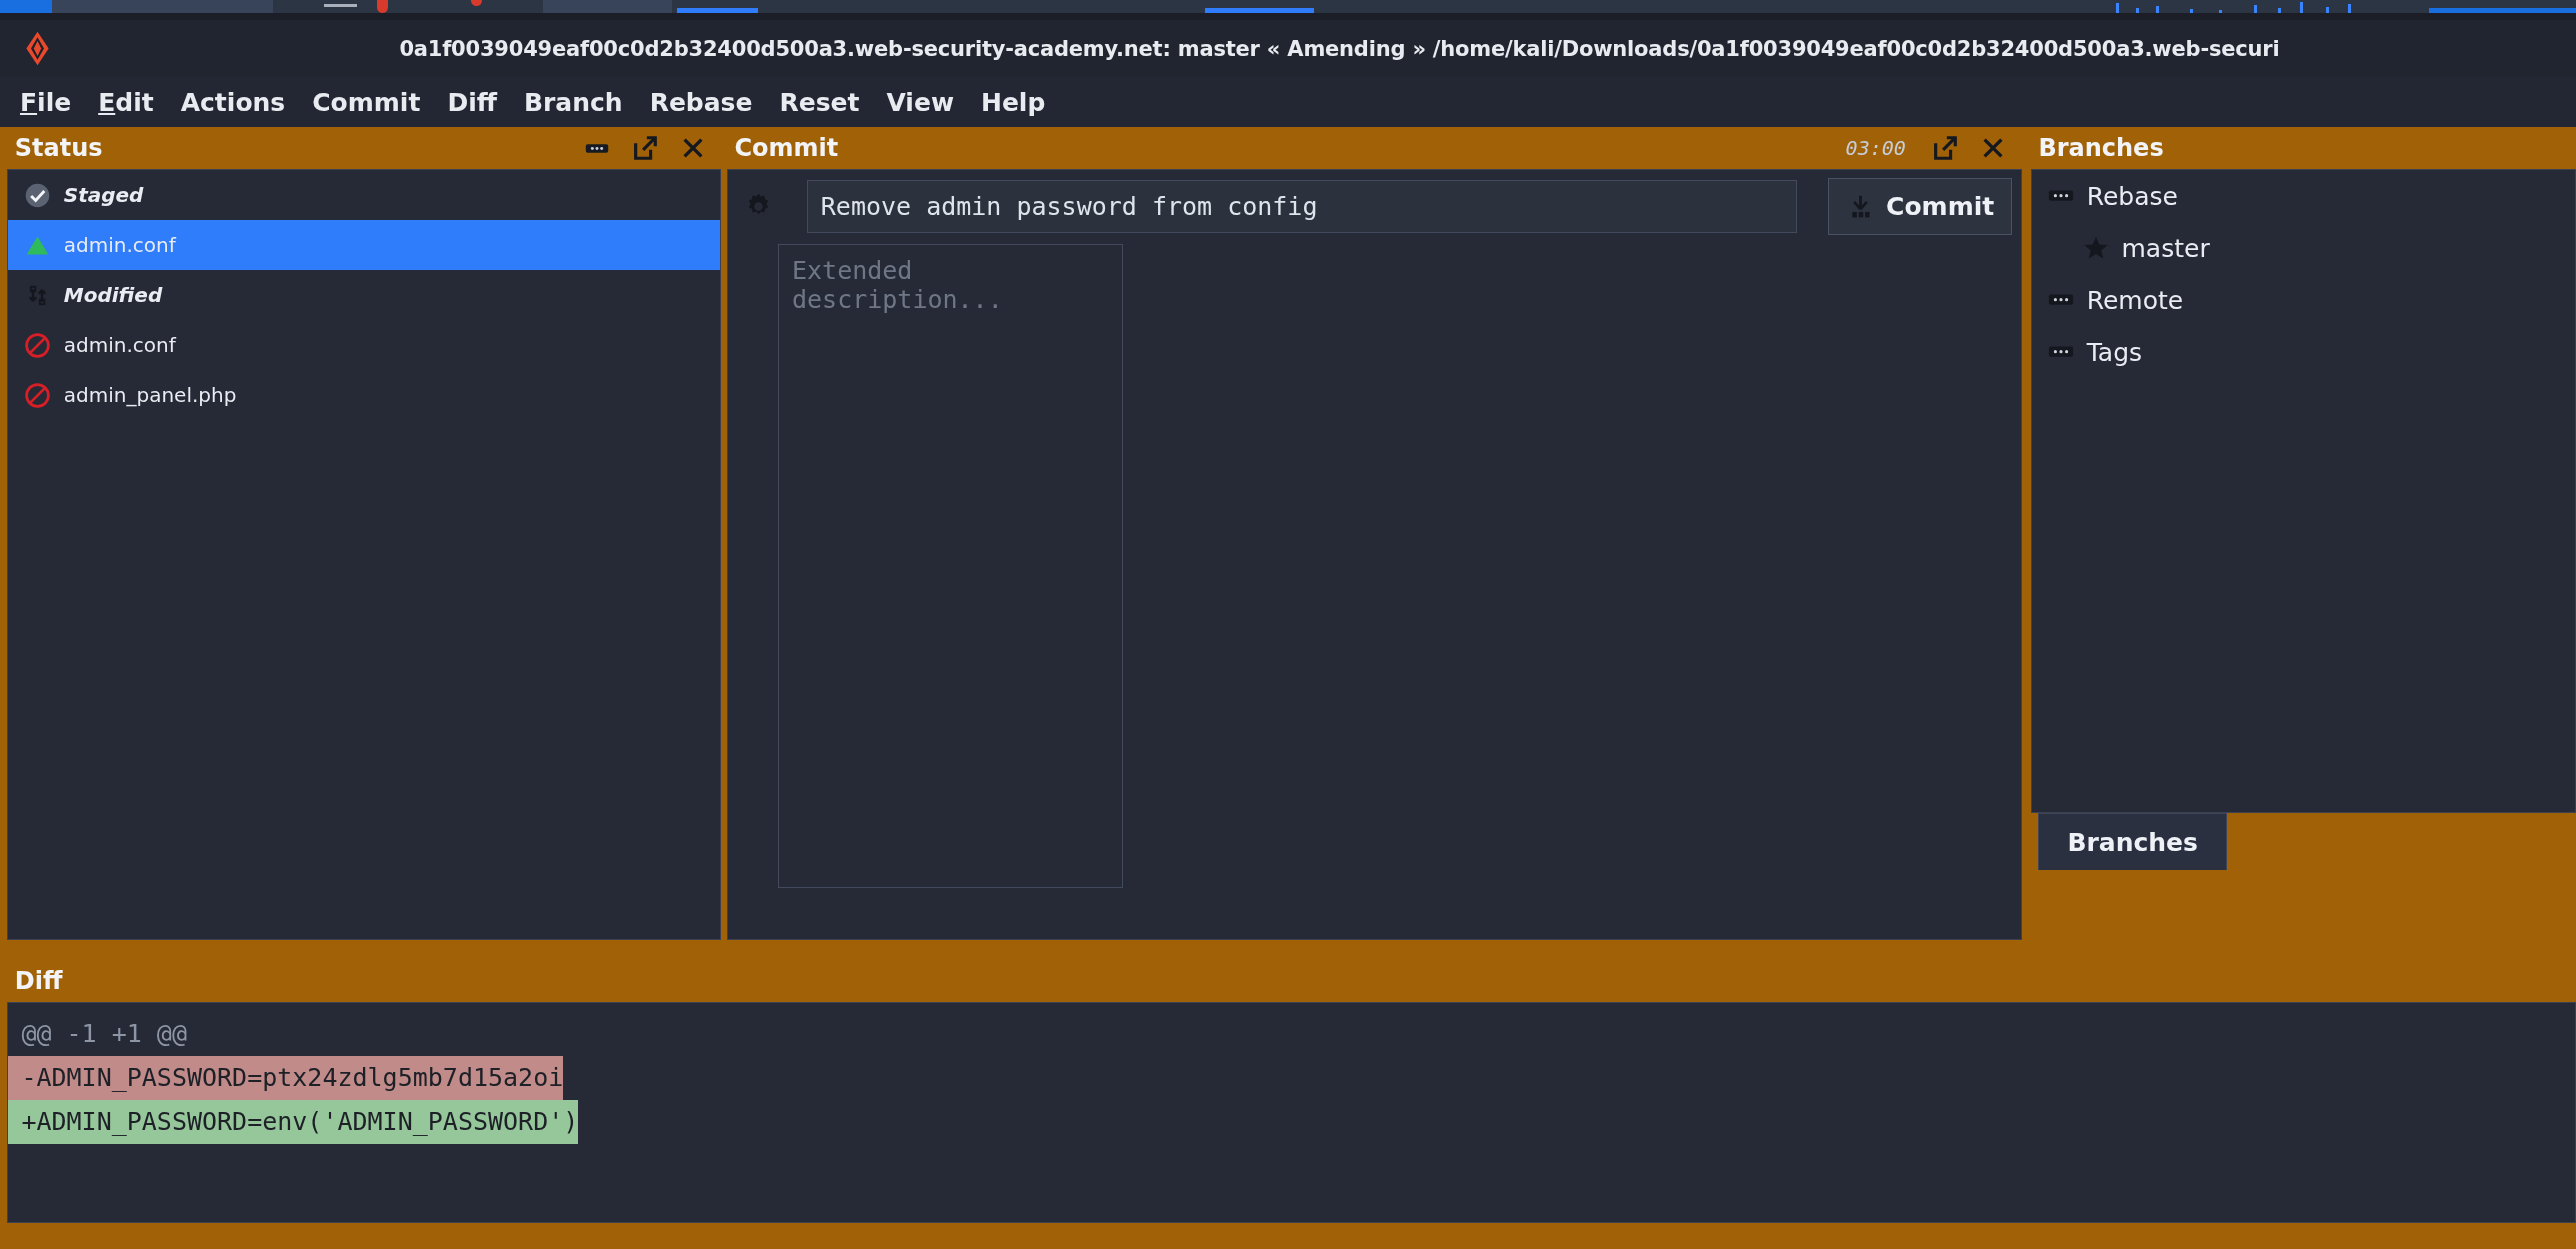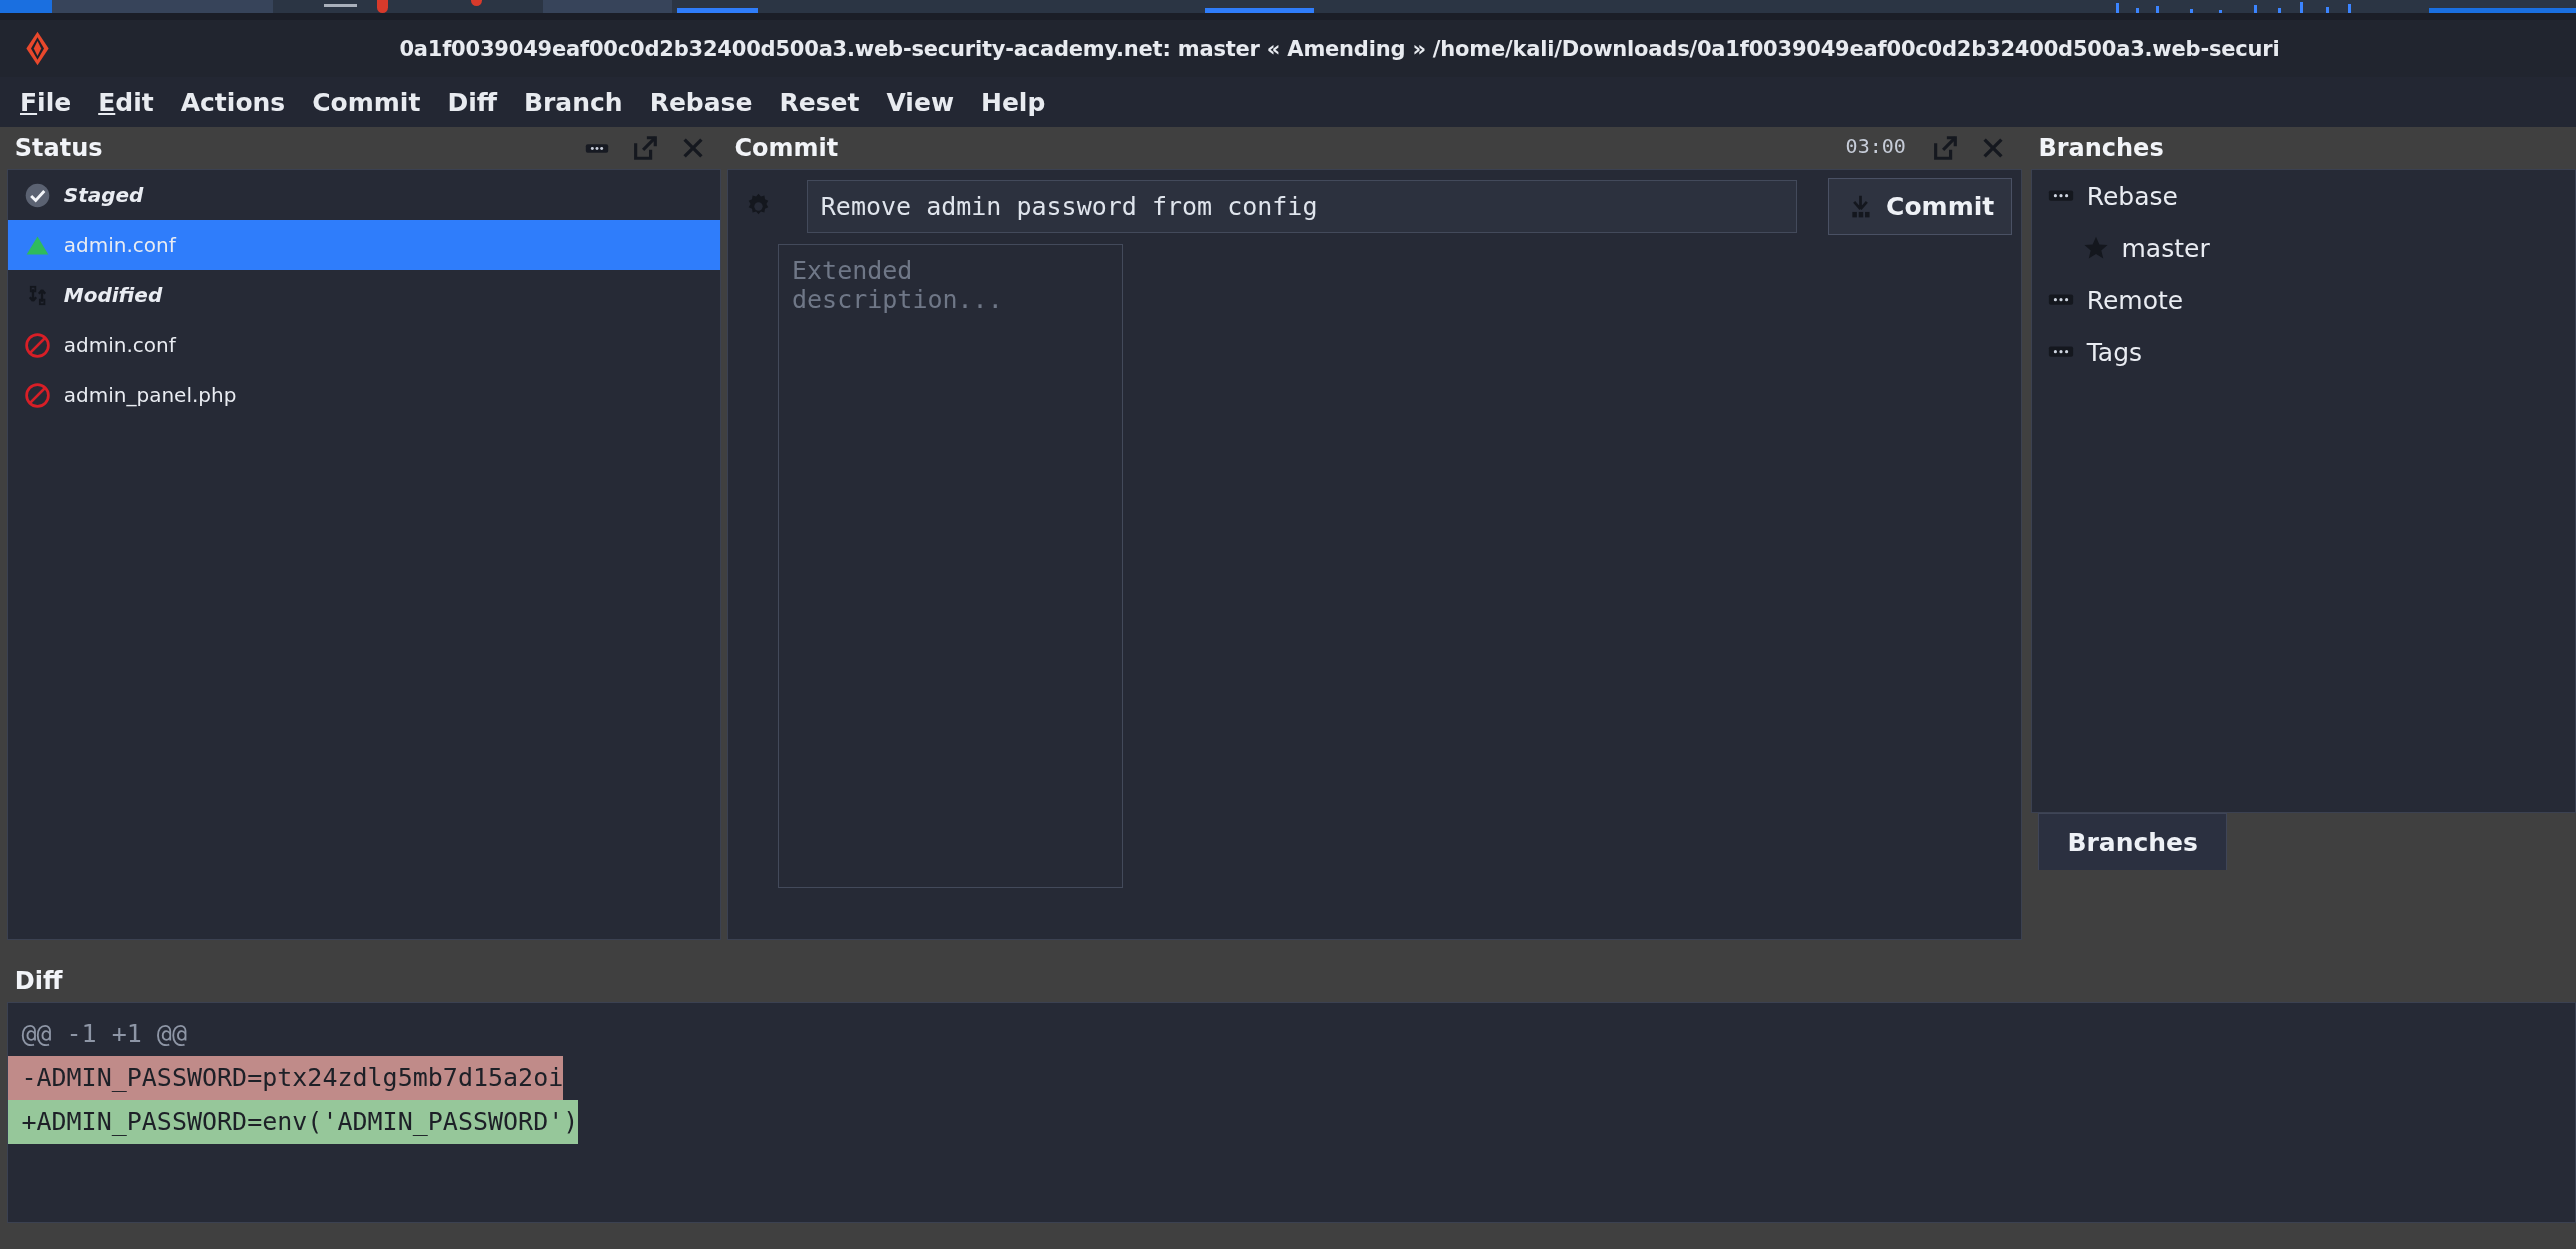--- a/index.html
+++ b/index.html
@@ -23,21 +23,21 @@
   .tb-grey { position:absolute; background:#a9b0bb; height:3.7px; }
   .tb-spark { position:absolute; bottom:0; width:2.8px; background:#3b84ff; }
   #taskbar-shadow {
     position:absolute; top:13px; left:0; width:2576px; height:7.4px;
     background:#1b1e27;
   }
 
   
   #app-window {
     position: absolute; top: 20px; left: 0; width: 2576px; height: 1229px;
-    background: #404040;
+    background: #a16207;
   }
 
   
   #title-bar {
     position: relative; height: 57px; width: 100%;
     background: #21252f;
     display: flex; align-items: center;
   }
   #app-logo { margin-left: 18.4px; width: 39px; height: 39px; flex: 0 0 auto; }
   #window-title {
@@ -66,21 +66,21 @@
     position: absolute; top: 107px; left: 0; right: 0; height: 828px;
   }
   .dock { position: absolute; top: 0; }
   .dock-title-bar {
     height: 42px; display: flex; align-items: center;
     padding: 0 5.5px 0 7.4px;
   }
   .dock-title {
     color: #f2f4f8; font-size: 24px; font-weight: bold; white-space: nowrap;
   }
-  .dock-tools { margin-left: auto; display: flex; gap: 20px; padding-right: 9.2px; }
+  .dock-tools { margin-left: auto; display: flex; align-items: center; gap: 20px; padding-right: 9.2px; font-style: italic; }
   .tool-ic { width: 28px; height: 28px; display: block; cursor: pointer; }
   .timer-text {
     color: #c6ccd8; font-size: 20px;
     font-family: "DejaVu Sans Mono", monospace;
     margin-right: 5.5px;
   }
   .dock-body {
     border: 0.9px solid #3b4151; background: #262a36;
     overflow: hidden;
   }

